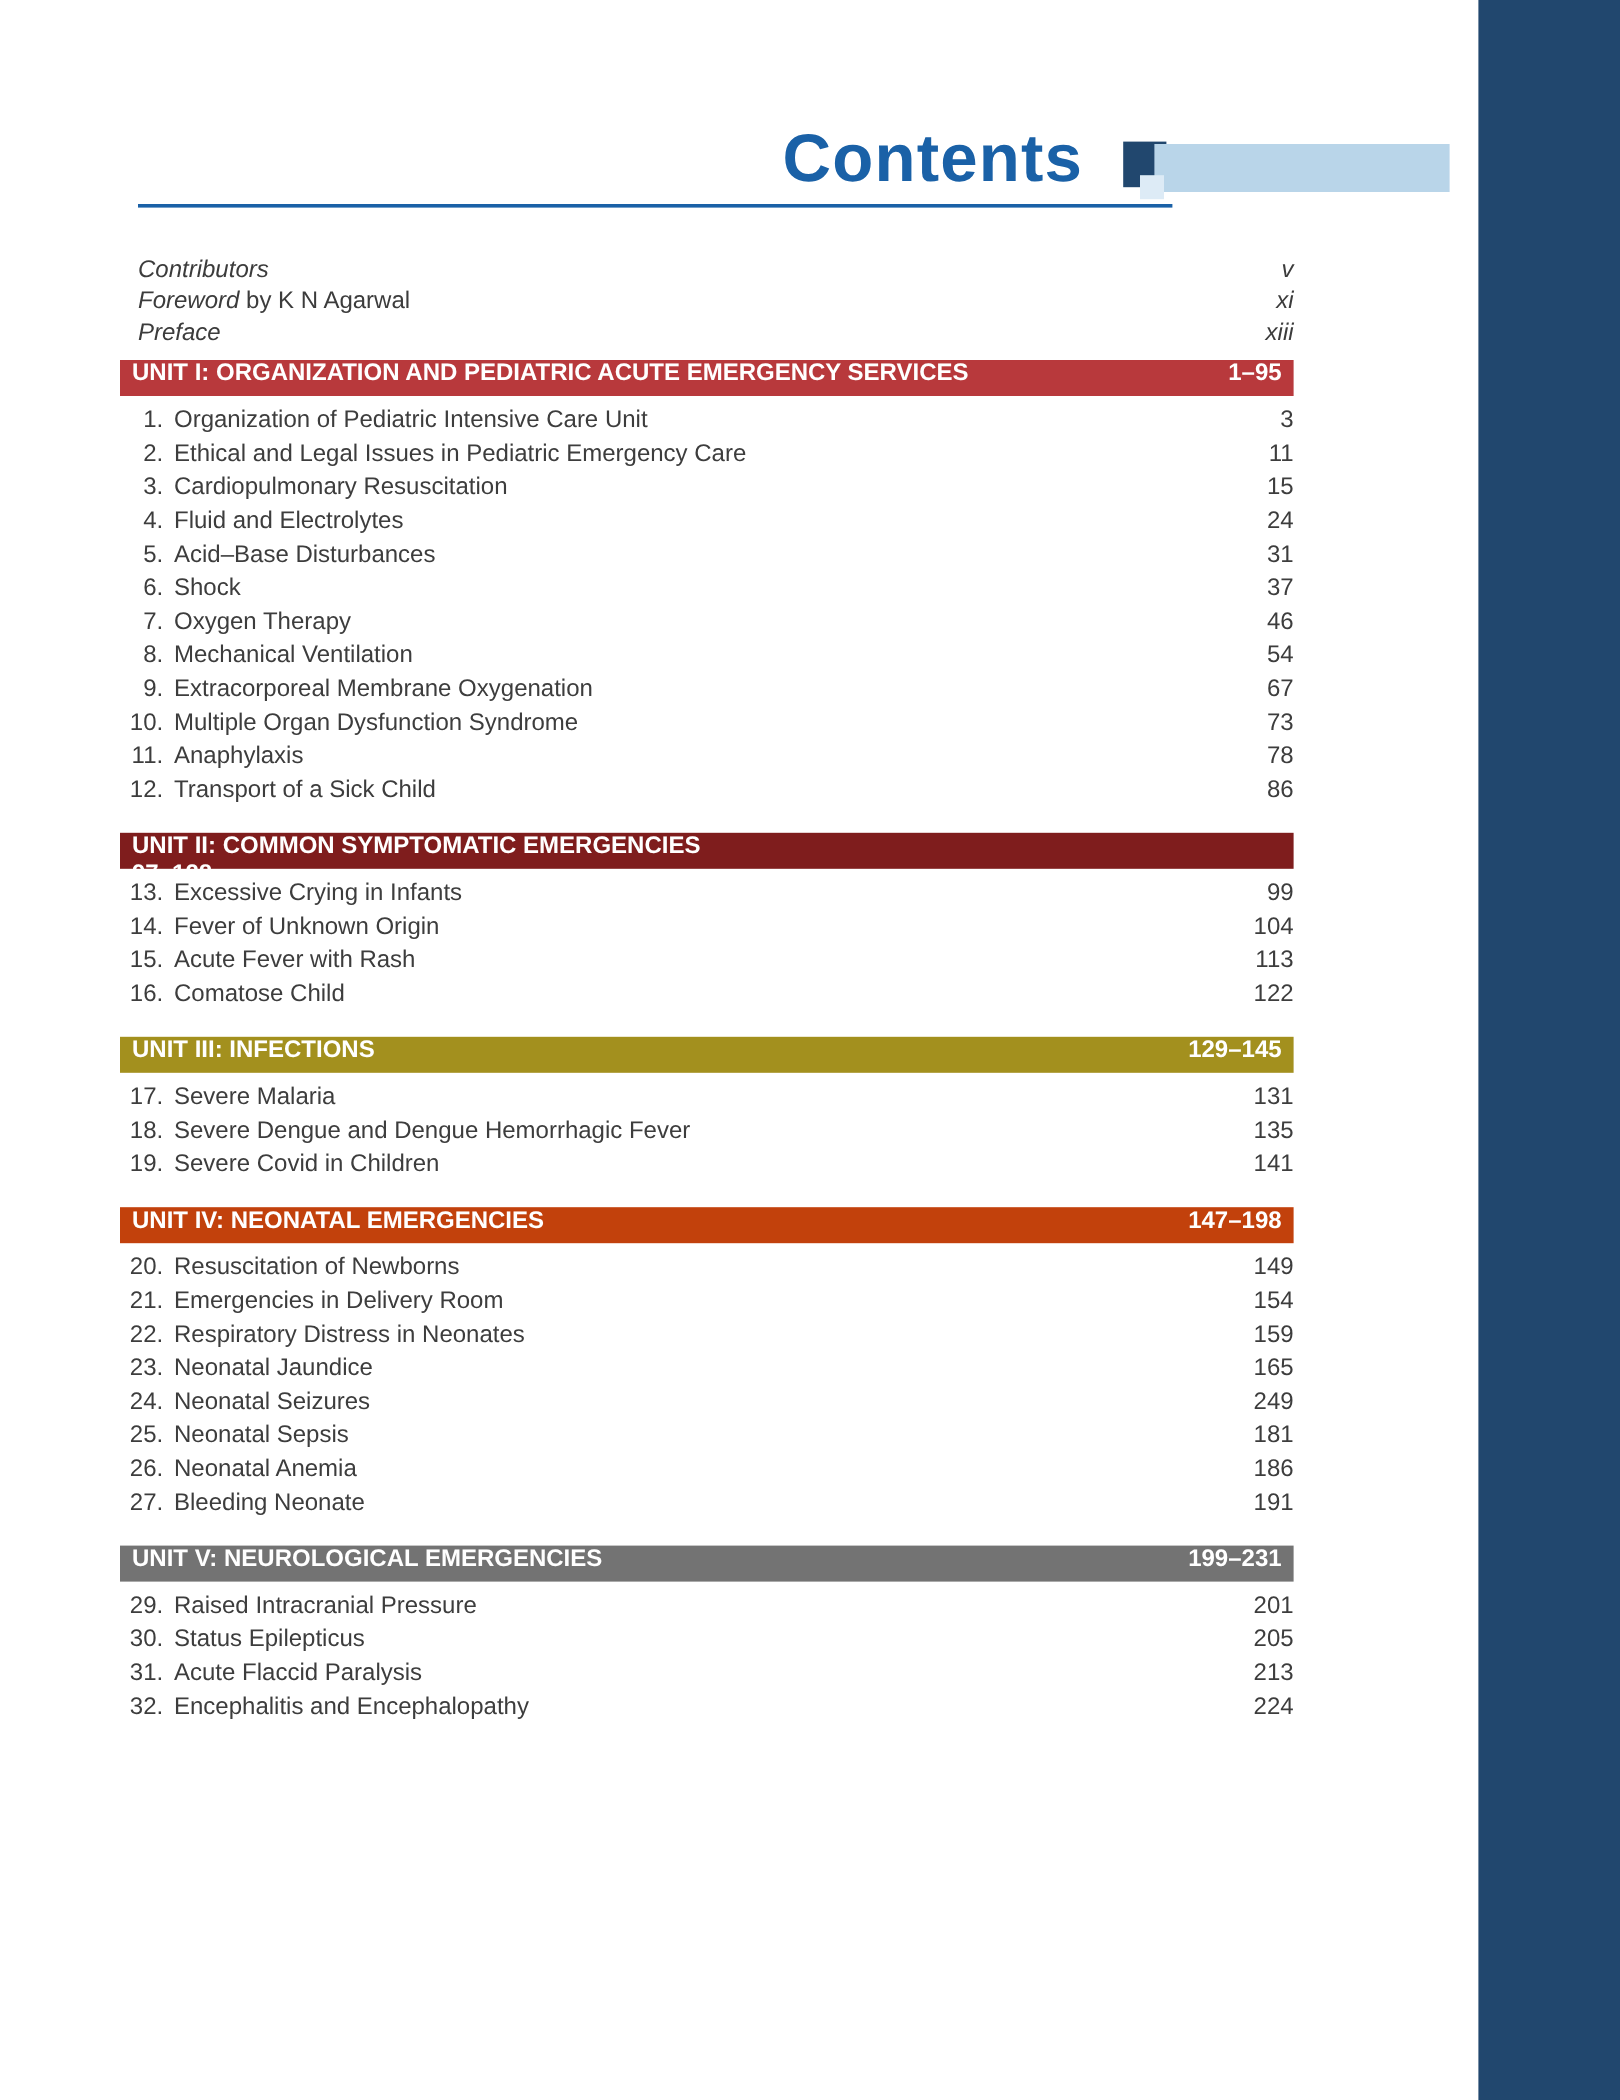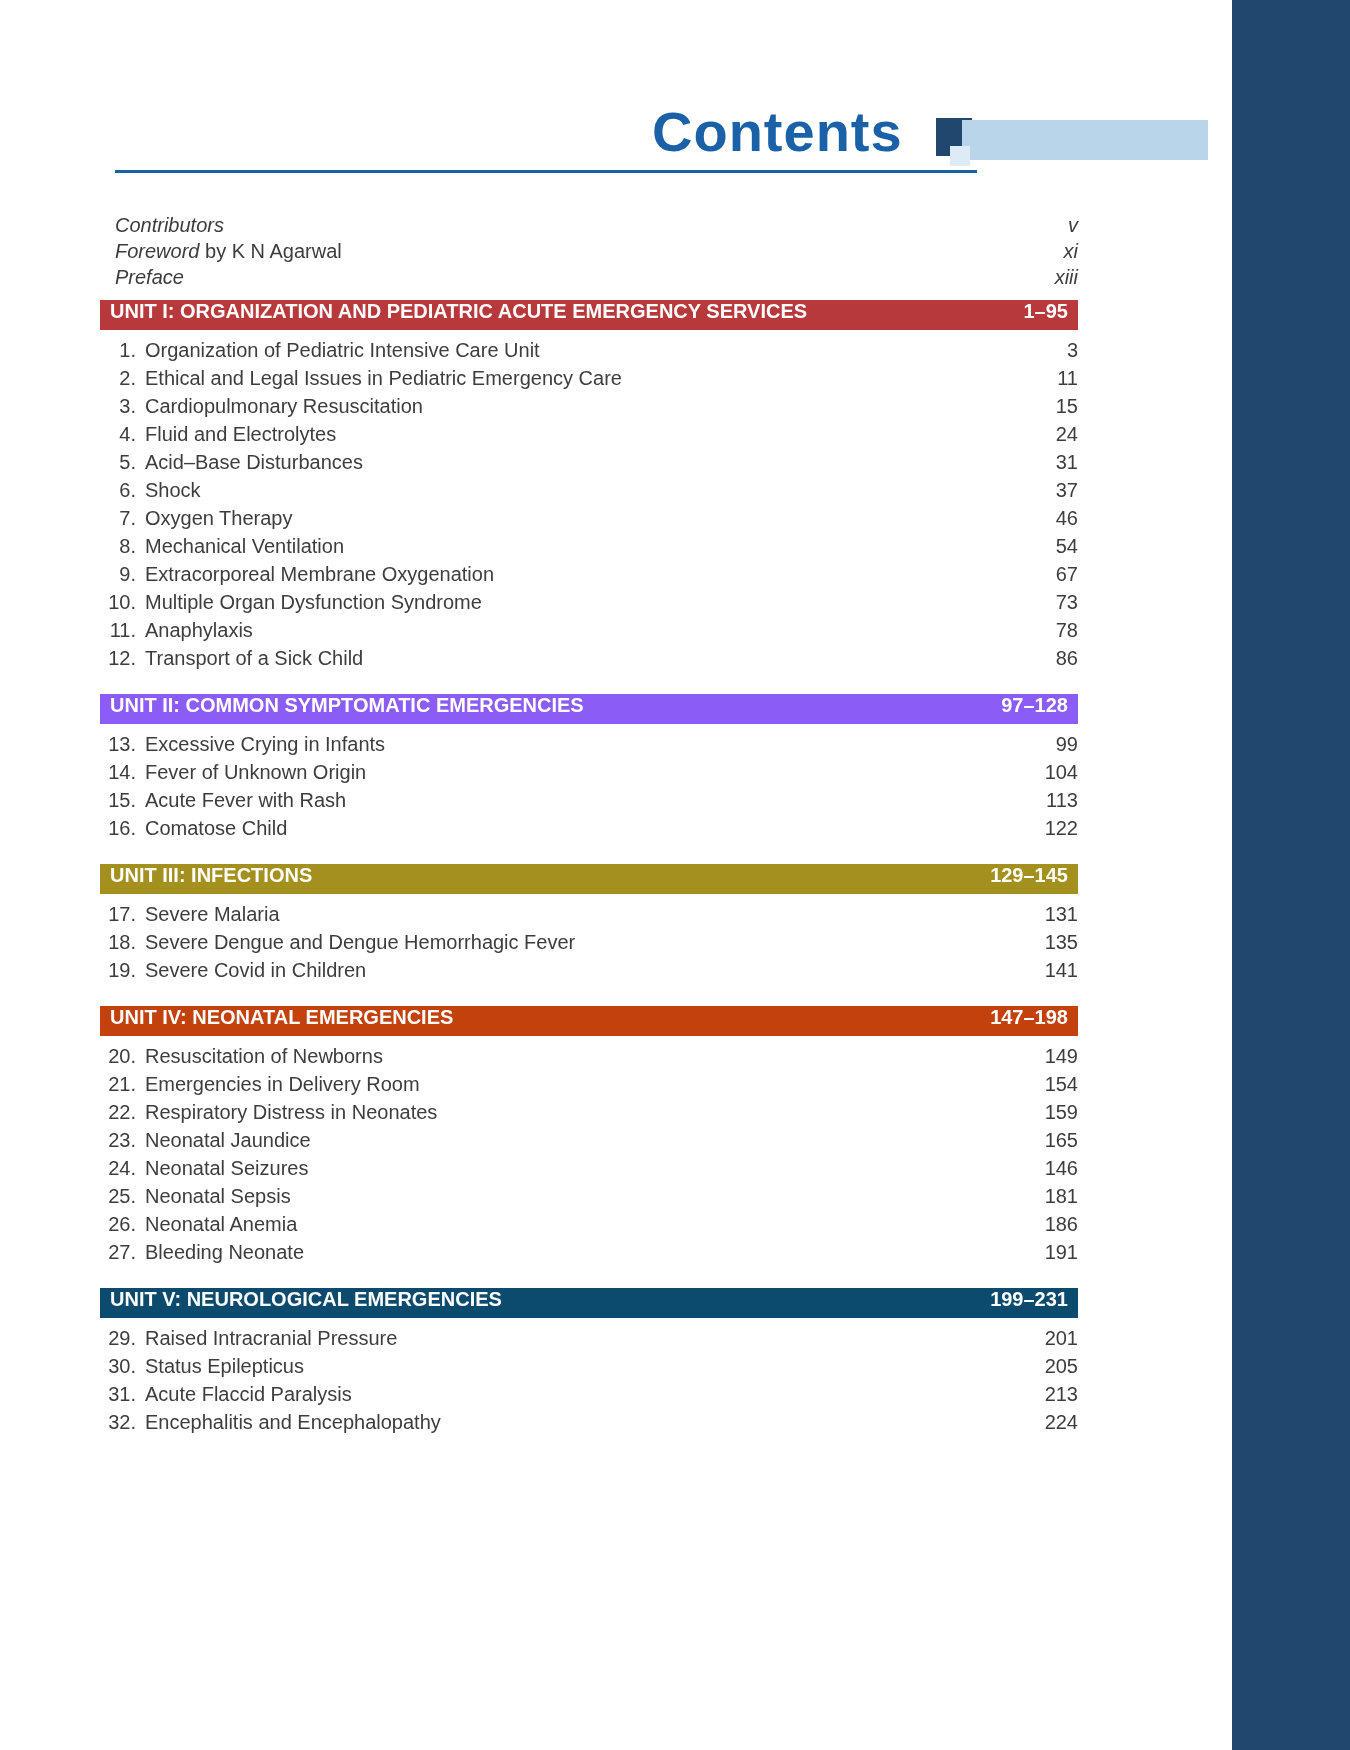--- a/index.html
+++ b/index.html
@@ -163,21 +163,21 @@
             <span class="ch-page">78</span>
           </div>
           <div class="chapter-row">
             <span class="ch-num">12.</span>
             <span class="ch-title">Transport of a Sick Child</span>
             <span class="ch-page">86</span>
           </div>
         </div>
       </section>
       <section class="unit">
-        <div class="banner" style="background: #8b5cf6;">
+        <div class="banner" style="background: #7f1d1d; flex-direction: column;">
           <span class="banner-title">UNIT II: COMMON SYMPTOMATIC EMERGENCIES</span>
           <span class="banner-pages">97–128</span>
         </div>
         <div class="chapters">
           <div class="chapter-row">
             <span class="ch-num">13.</span>
             <span class="ch-title">Excessive Crying in Infants</span>
             <span class="ch-page">99</span>
           </div>
           <div class="chapter-row">
@@ -242,41 +242,41 @@
             <span class="ch-page">159</span>
           </div>
           <div class="chapter-row">
             <span class="ch-num">23.</span>
             <span class="ch-title">Neonatal Jaundice</span>
             <span class="ch-page">165</span>
           </div>
           <div class="chapter-row">
             <span class="ch-num">24.</span>
             <span class="ch-title">Neonatal Seizures</span>
-            <span class="ch-page">146</span>
+            <span class="ch-page">249</span>
           </div>
           <div class="chapter-row">
             <span class="ch-num">25.</span>
             <span class="ch-title">Neonatal Sepsis</span>
             <span class="ch-page">181</span>
           </div>
           <div class="chapter-row">
             <span class="ch-num">26.</span>
             <span class="ch-title">Neonatal Anemia</span>
             <span class="ch-page">186</span>
           </div>
           <div class="chapter-row">
             <span class="ch-num">27.</span>
             <span class="ch-title">Bleeding Neonate</span>
             <span class="ch-page">191</span>
           </div>
         </div>
       </section>
       <section class="unit">
-        <div class="banner" style="background: #0c4a6e; margin-top: 11px;">
+        <div class="banner" style="background: #737373; margin-top: 11px;">
           <span class="banner-title">UNIT V: NEUROLOGICAL EMERGENCIES</span>
           <span class="banner-pages">199–231</span>
         </div>
         <div class="chapters">
           <div class="chapter-row">
             <span class="ch-num">29.</span>
             <span class="ch-title">Raised Intracranial Pressure</span>
             <span class="ch-page">201</span>
           </div>
           <div class="chapter-row">

